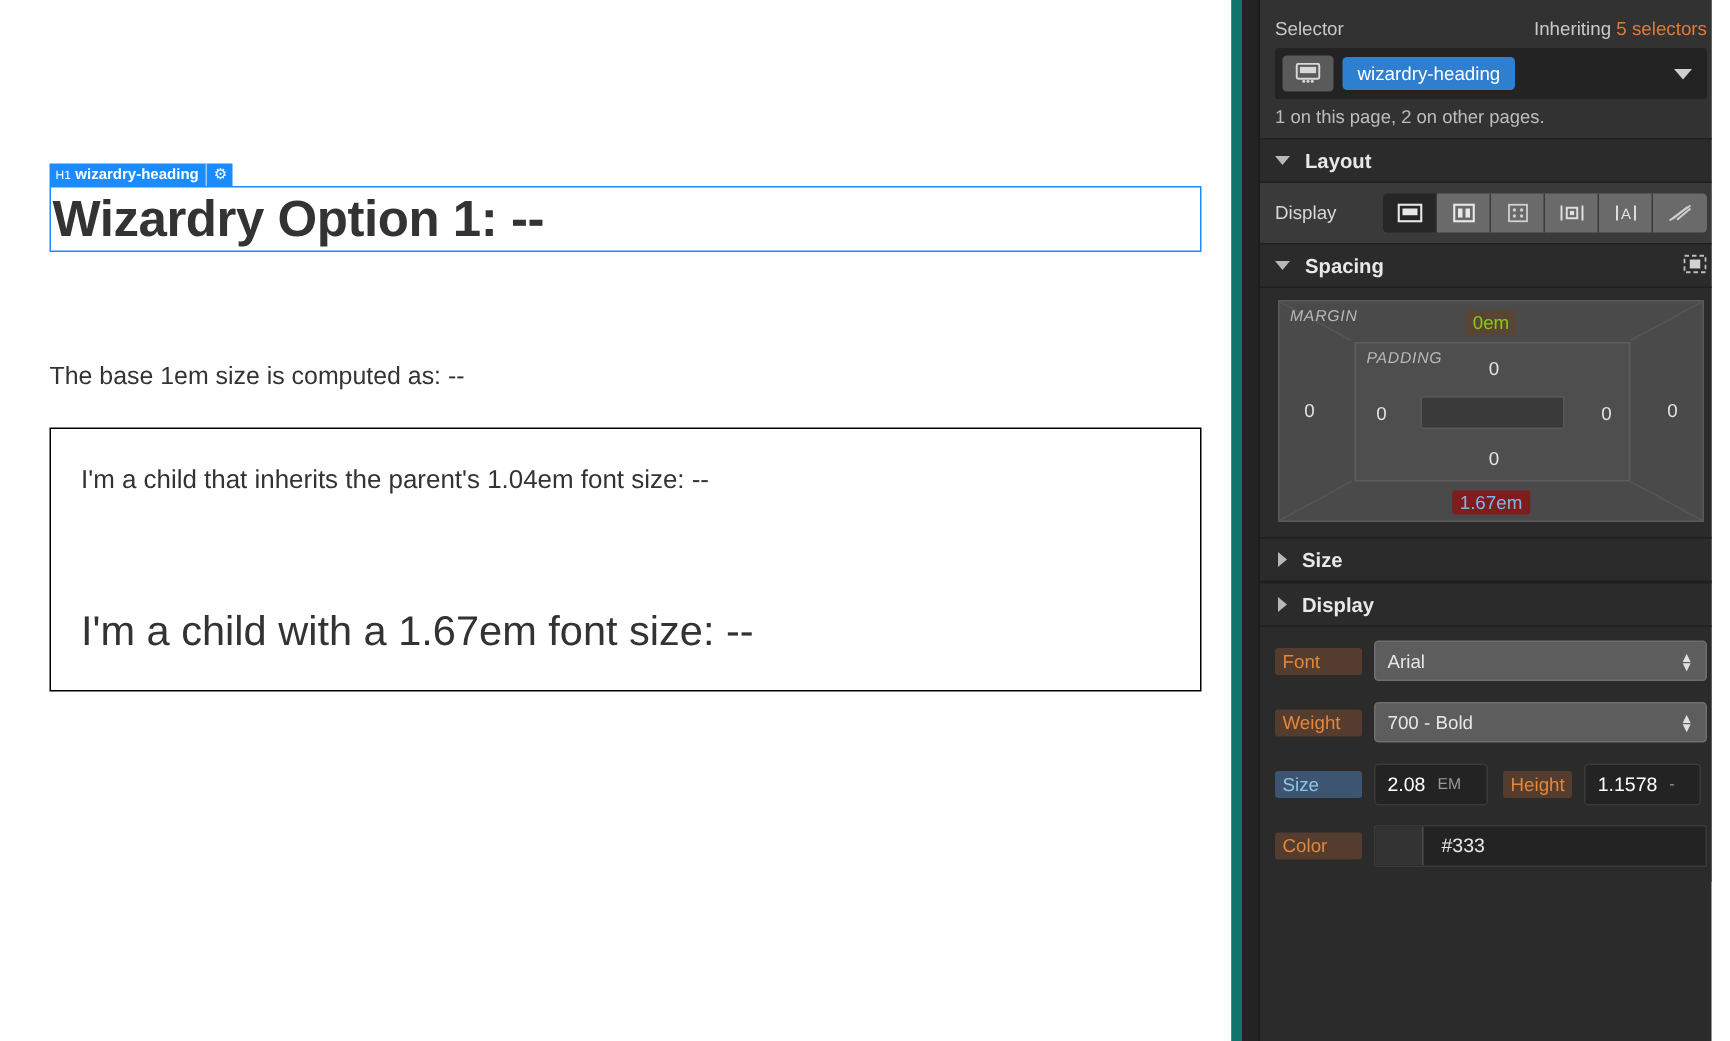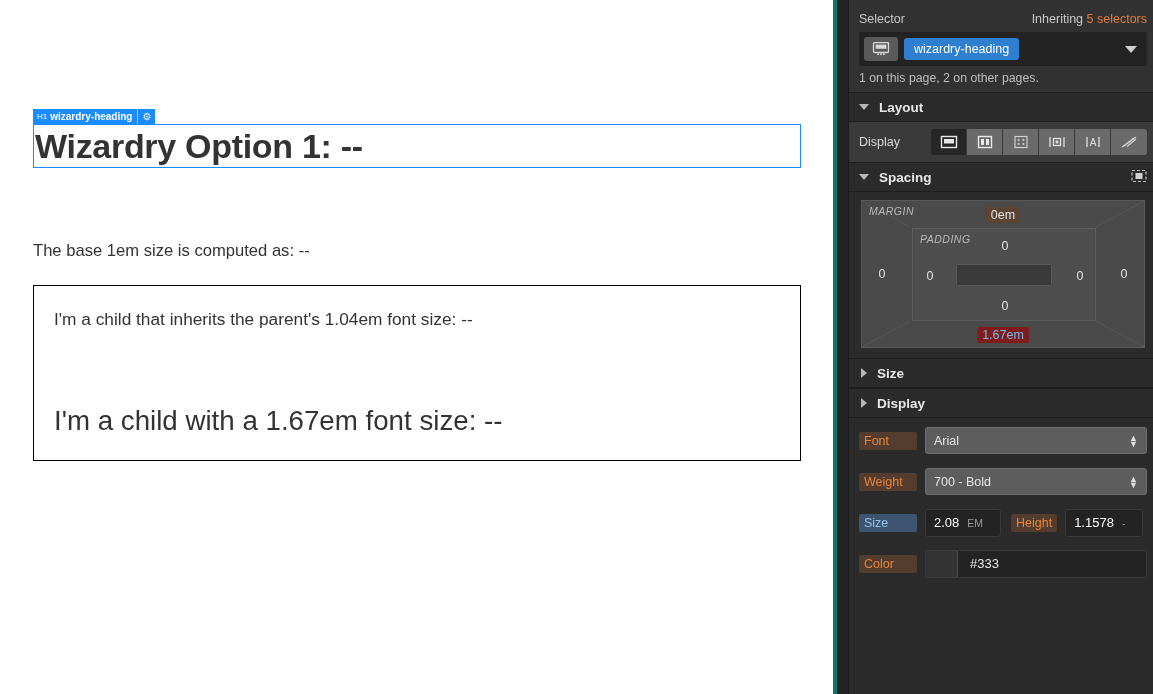--- a/index.html
+++ b/index.html
@@ -72,26 +72,26 @@
   }
   .child-b {
     position: absolute; left: 20px; top: 119px;
     font-size: 27.7px;
     color: #333333;
     white-space: nowrap;
   }
 
   
   .panel {
-    position: absolute; right: 0; top: 0;
+    position: absolute; right: 12px; top: 0;
     width: 320px; height: 694px;
     background: #2b2b2b;
     color: #d4d4d4;
     font-size: 12.5px;
-    border-left: 4px solid #0f766e;
+    border-left: 7px solid #0f766e;
     overflow: hidden;
   }
   .panel-rail {
     position: absolute; left: 0; top: 0;
     width: 12px; height: 694px;
     background: #232323;
     border-right: 1px solid #1b1b1b;
   }
   .panel-inner {
     position: absolute; left: 12px; top: 0;
@@ -222,21 +222,21 @@
     border: 1px solid #585858;
     border-radius: 2px;
   }
   .val {
     position: absolute;
     font-size: 12.5px; color: #e2e2e2;
     white-space: nowrap;
     transform: translate(-50%, -50%);
   }
   .val.hl-orange {
-    color: #e5e5e5;
+    color: #84cc16;
     background: #5a4433;
     border-radius: 2px;
     padding: 1px 5px;
   }
   .val.hl-blue {
     color: #7cb7e8;
     background: #7f1d1d;
     border-radius: 2px;
     padding: 1px 5px;
   }

